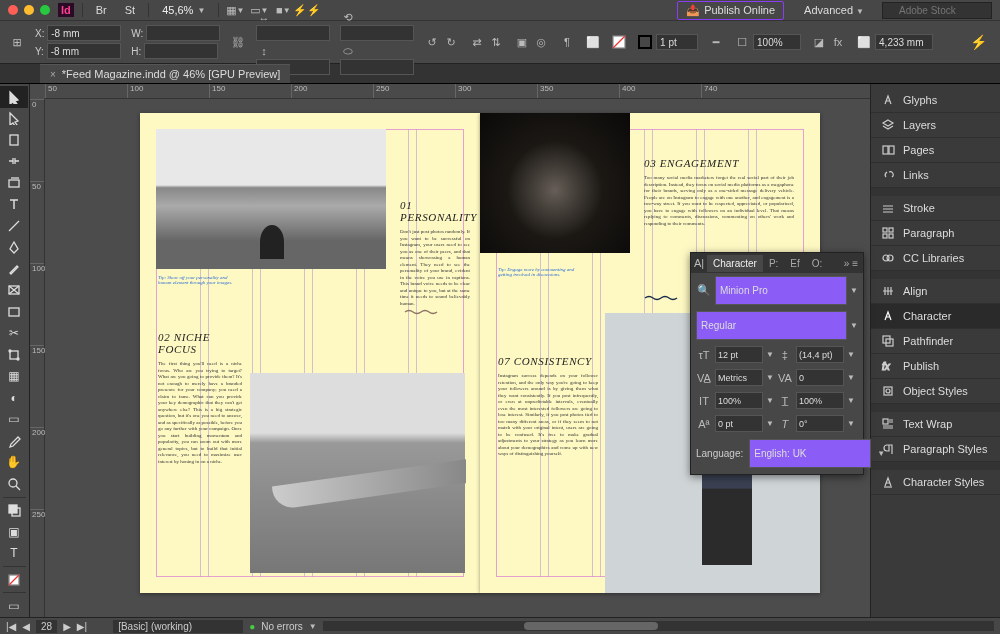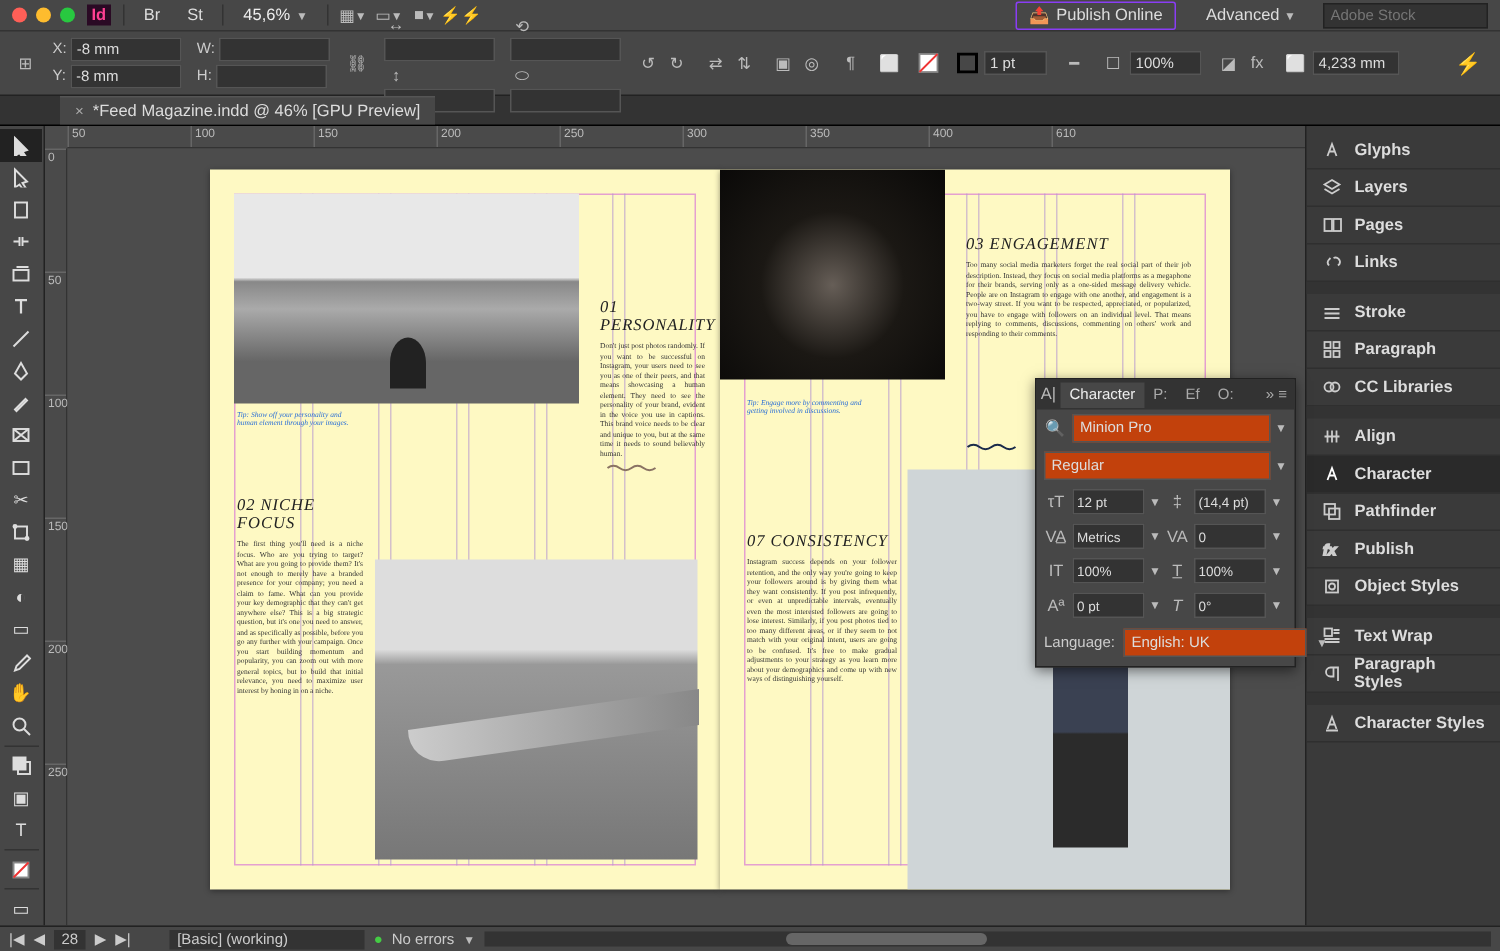--- a/index.html
+++ b/index.html
@@ -8,21 +8,21 @@
 .traffic { display:flex; gap:6px; }
 .traffic span { width:10px; height:10px; border-radius:50%; display:inline-block; }
 .t-red{background:#ff5f57}.t-yel{background:#febc2e}.t-grn{background:#28c840}
 .id-badge { background:#2a0a24; color:#ff3f92; font-weight:bold; padding:1px 3px; font-size:11px;}
 .topseg { display:flex; align-items:center; gap:4px; padding:0 5px;}
 .divider-v { width:1px; height:14px; background:#333; }
 .zoom-val { color:#eee; }
 .arrow-down { font-size:8px; color:#bbb; }
 .pub-btn { margin-left:auto; border:1px solid #8a3df5; color:#ddd; padding:2px 8px; border-radius:2px; font-size:11px; display:flex; align-items:center; gap:4px;}
 .adv { color:#ddd; font-size:11px; margin-left:12px;}
-.search-top { background:#333; border:1px solid #222; color:#888; font-size:10px; padding:2px 4px; width:110px; margin-left:10px;}
+.search-top { background:#333; border:1px solid #222; color:#888; font-size:10px; padding:2px 16px; width:110px; margin-left:10px;}
 .ctrlrow { height:44px; background:#474747; border-top:1px solid #333; border-bottom:1px solid #222; display:flex; align-items:center; padding:0 6px; gap:4px; font-size:10px; color:#ccc;}
 .ctrlgrp { display:flex; align-items:center; gap:3px; padding:0 3px;}
 .numfield { background:#333; border:1px solid #555; color:#ddd; font-size:10px; padding:1px 3px; width:74px; height:16px;}
 .stack { display:flex; flex-direction:column; gap:2px;}
 .ico { width:16px; height:16px; display:flex; align-items:center; justify-content:center; color:#bbb; font-size:11px;}
 .ico svg { width:14px; height:14px; fill:none; stroke:#bbb; stroke-width:1.2;}
 .lightning { color:#ccc; font-size:14px; margin-left:auto; padding-right:6px;}
 .tabrow { height:20px; background:#333; display:flex; align-items:flex-end; padding-left:40px; border-bottom:1px solid #000;}
 .tab { background:#474747; color:#ddd; font-size:11px; padding:3px 10px; display:flex; align-items:center; gap:6px; border-top:1px solid #555;}
 .tab .x { color:#aaa; font-size:10px;}
@@ -49,31 +49,31 @@
 .body-txt { font-family:"Times New Roman",serif; font-size:5px; line-height:1.3; color:#333; text-align:justify;}
 .tip { font-family:cursive; font-style:italic; font-size:5px; color:#2a6fd6;}
 .squiggle { width:34px; height:6px;}
 .squiggle path{stroke:#8a7363;stroke-width:1.4;fill:none;}
 .img-road { position:absolute; top:260px; left:110px; width:215px; height:200px; background:linear-gradient(#ddd 30%,#999 35%,#777 100%);}
 .img-road::before{content:"";position:absolute;top:50%;left:10%;right:0;height:24px;background:linear-gradient(90deg,#ccc,#888);border-radius:0 0 0 60px;transform:skewY(-8deg);}
 .img-dark { position:absolute; top:0; left:0; width:150px; height:140px; background:radial-gradient(ellipse at 50% 55%,#665e57 0%,#1b1814 45%,#0a0908 100%);}
 .img-texture { position:absolute; top:200px; right:0; width:215px; height:280px; background:#cfd5d7;}
 .img-texture::after{content:"";position:absolute;top:40%;left:45%;width:50px;height:140px;background:linear-gradient(#3a4152 45%,#2b2b2b 46%);border-radius:14px 14px 0 0;}
 .panels-col { width:130px; background:#3a3a3a; border-left:1px solid #222; display:flex; flex-direction:column; padding-top:4px;}
-.panel-item { height:25px; display:flex; align-items:center; gap:8px; padding:0 10px; color:#ddd; font-size:11px; border-bottom:1px solid #2f2f2f;font-weight:bold;}
+.panel-item { height:25px; display:flex; align-items:center; gap:8px; padding:0 10px; color:#ddd; font-size:11px; border-bottom:1px solid #2f2f2f;}
 .panel-item.sel { background:#2a2a2a; }
 .panel-gap { height:8px; background:#333;}
 .panel-item svg{width:14px;height:14px;fill:none;stroke:#ccc;stroke-width:1.2;}
 .char-panel { position:absolute; top:252px; left:690px; width:174px; background:#474747; border:1px solid #222; z-index:10; box-shadow:0 2px 8px rgba(0,0,0,.5);}
 .char-tabs { height:20px; display:flex; align-items:center; background:#333; font-size:10px;}
 .char-tabs .ct { padding:3px 6px; color:#aaa;}
 .char-tabs .ct.a { background:#474747; color:#eee;}
 .char-tabs .more { margin-left:auto; padding:0 5px; color:#aaa;}
 .char-row { display:flex; align-items:center; gap:3px; padding:3px 5px;}
-.char-field { flex:1; background:#c2410c; border:1px solid #555; color:#ddd; font-size:10px; padding:2px 4px; height:19px;}
+.char-field { flex:1; background:#8b5cf6; border:1px solid #555; color:#ddd; font-size:10px; padding:2px 4px; height:29px;}
 .mini-num { width:48px; background:#333; border:1px solid #555; color:#ddd; font-size:9px; padding:1px 2px; height:17px;}
 .lang-row { display:flex; align-items:center; gap:6px; padding:4px 5px 6px; font-size:10px;}
 .statusbar { position:absolute; left:0; right:0; bottom:0; height:17px; background:#474747; border-top:1px solid #222; display:flex; align-items:center; padding:0 6px; gap:6px; font-size:10px; color:#ccc;}
 .statusbar .fld { background:#333; padding:1px 5px;}
 .scroll-h { flex:1; height:10px; background:#333; position:relative;}
 .scroll-h::after{content:"";position:absolute;left:30%;width:20%;top:1px;bottom:1px;background:#666;border-radius:4px;}
 </style>
 </head>
 <body>
 
@@ -297,21 +297,21 @@
   <div class="canvas-area">
     <div class="ruler-h">
         <span>50</span>
         <span>100</span>
         <span>150</span>
         <span>200</span>
         <span>250</span>
         <span>300</span>
         <span>350</span>
         <span>400</span>
-        <span>610</span>
+        <span>740</span>
       </div>
     <div class="ruler-v">
         <span>0</span>
         <span>50</span>
         <span>100</span>
         <span>150</span>
         <span>200</span>
         <span>250</span>
       </div>
     <div class="pasteboard">

